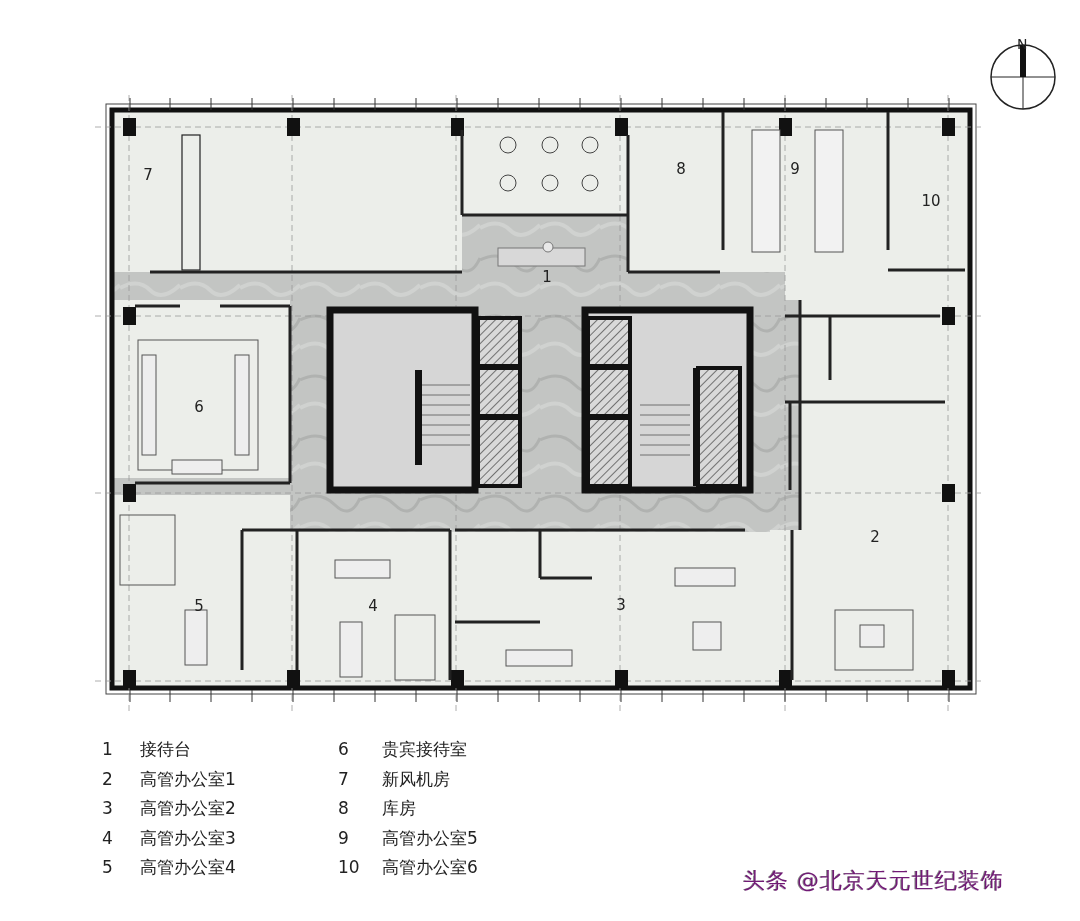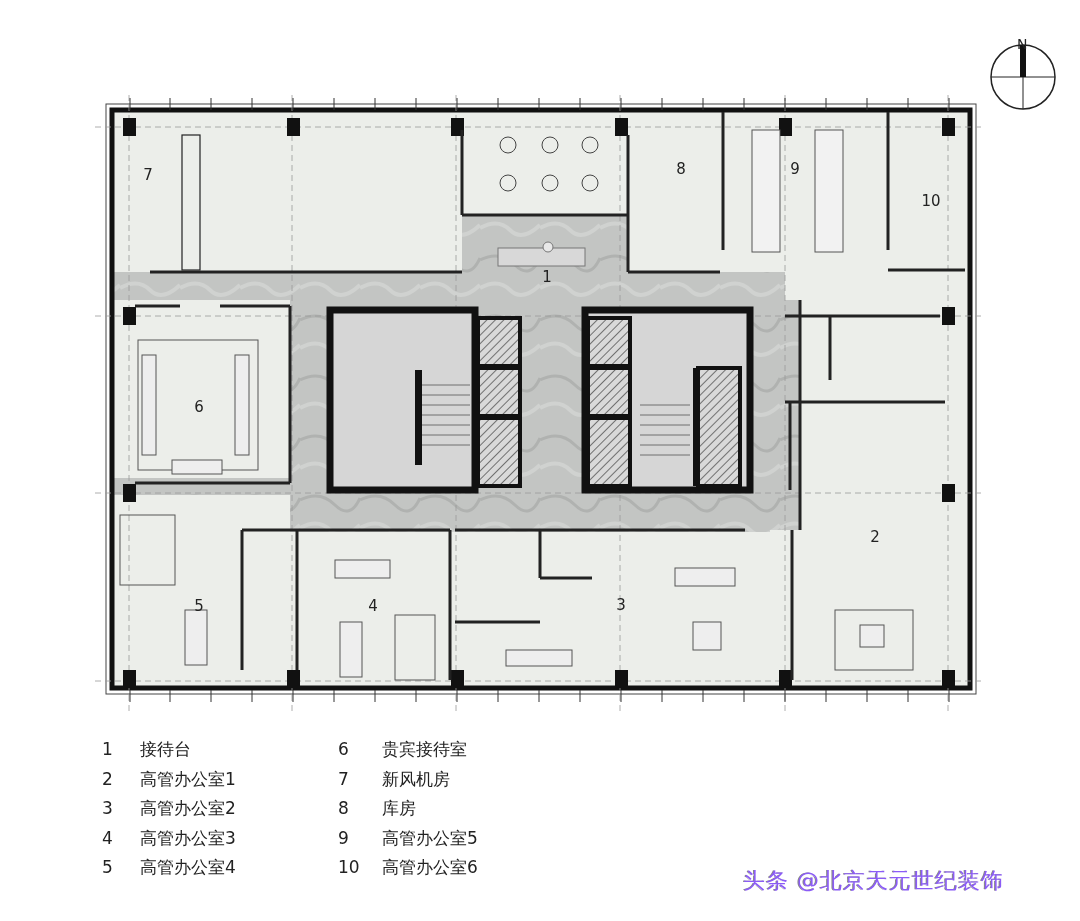--- a/index.html
+++ b/index.html
@@ -5,21 +5,21 @@
   html, body { margin:0; padding:0; background:#ffffff; }
   body { width:1080px; height:921px; position:relative; overflow:hidden;
          font-family:"DejaVu Sans", "Liberation Sans", sans-serif; color:#222; }
   #plan { position:absolute; left:0; top:0; width:1080px; height:921px; }
   .legend { position:absolute; top:735px; font-size:17px; line-height:29.5px; color:#222; }
   .legend .row { display:flex; }
   .legend .num { display:inline-block; width:38px; }
   .legend-left { left:102px; }
   .legend-right { left:338px; }
   .legend-right .num { width:44px; }
-  .watermark { position:absolute; left:743px; top:866px; font-size:22px; color:#8b5cf6;
+  .watermark { position:absolute; left:743px; top:866px; font-size:22px; color:#701a75;
                letter-spacing:1px;
                text-shadow: 1px 1px 0 #fff, -1px 0 0 #888; }
   .compass-n { position:absolute; left:1017px; top:36px; font-size:14px; }
 </style>
 </head>
 <body>
 
 <svg id="plan" viewBox="0 0 1080 921" xmlns="http://www.w3.org/2000/svg">
   <defs>
     <pattern id="hatch" width="6" height="6" patternUnits="userSpaceOnUse" patternTransform="rotate(45)">

